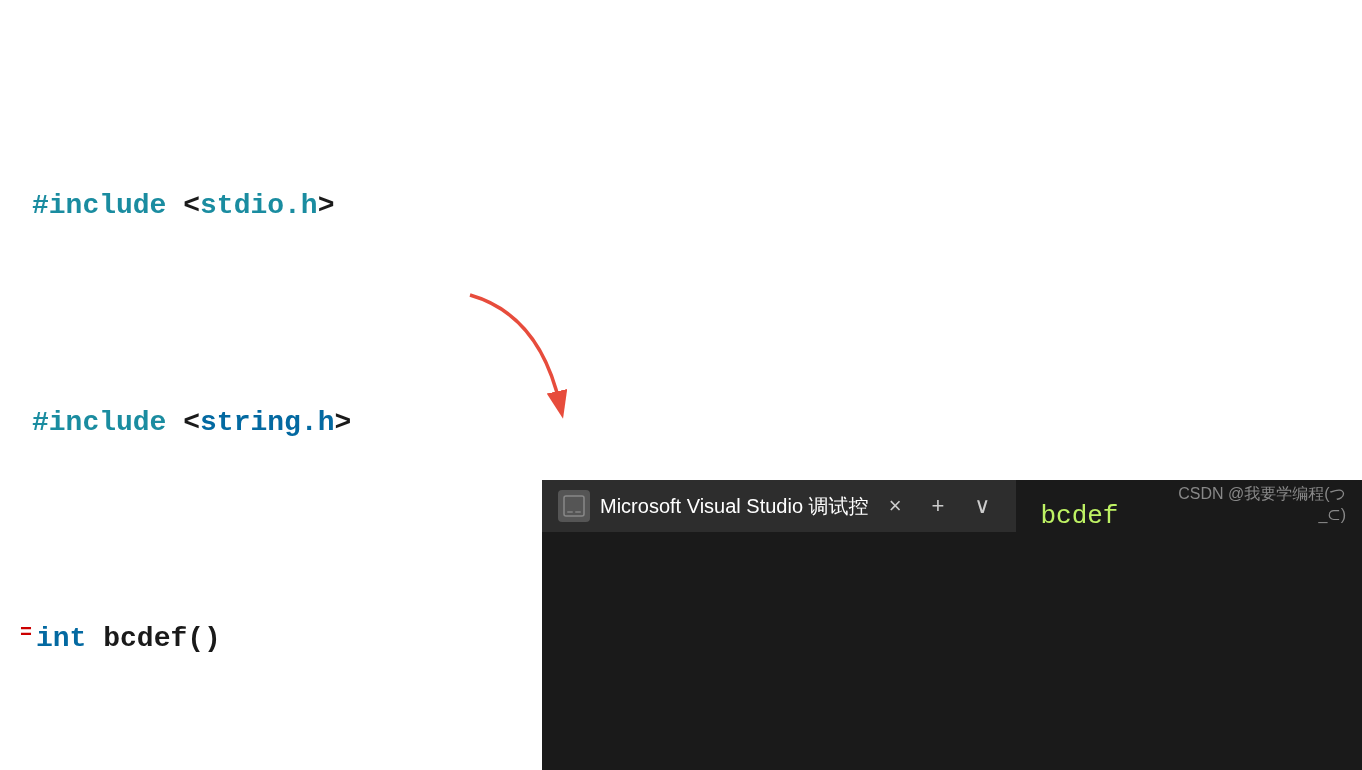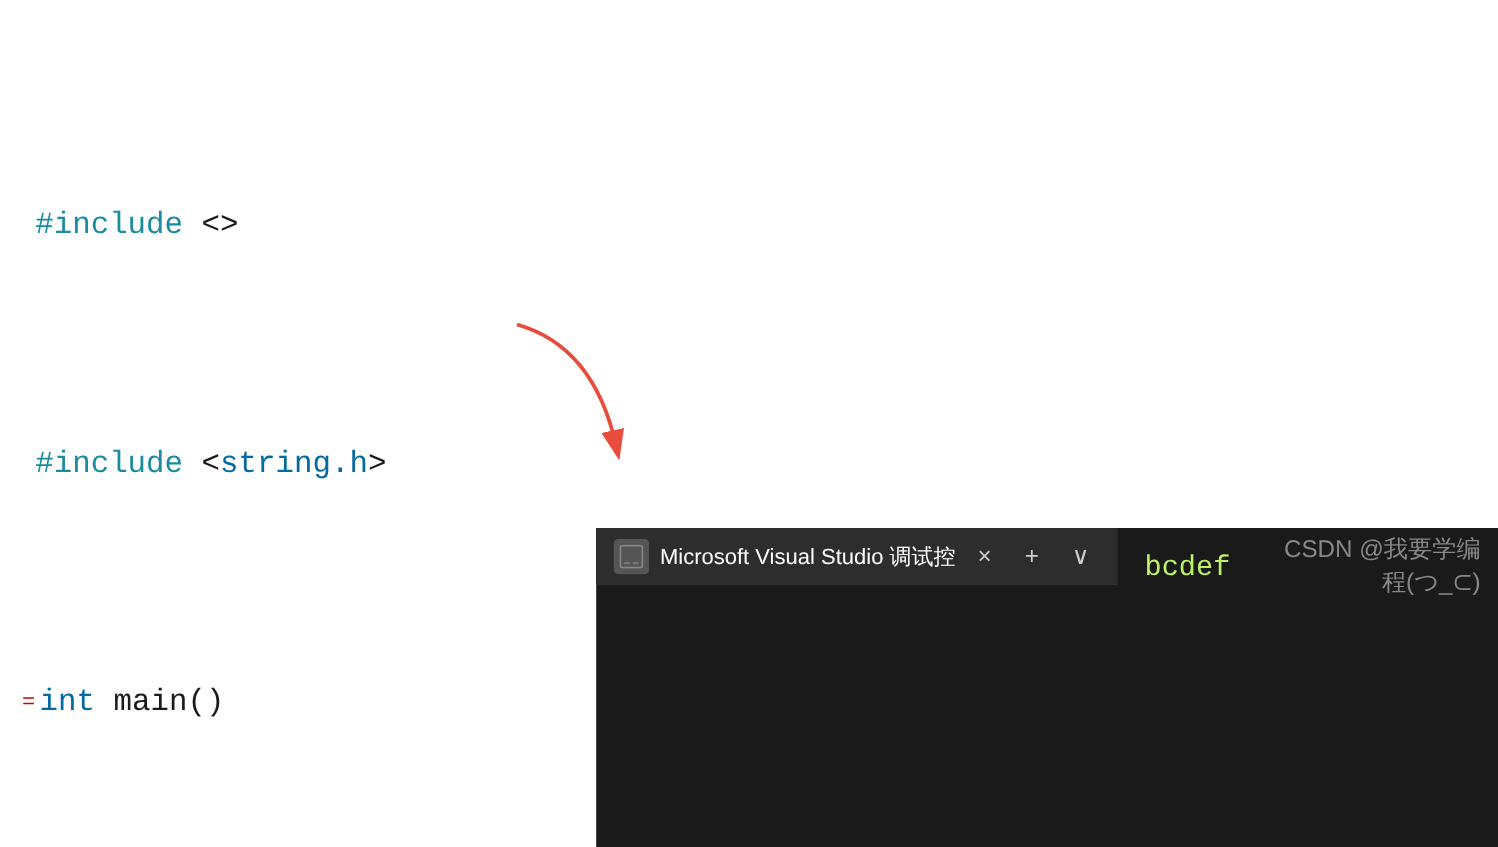--- a/index.html
+++ b/index.html
@@ -15,22 +15,23 @@
 
     .code-area {
       padding: 10px 0 10px 20px;
       line-height: 1.55;
       white-space: pre;
       position: relative;
     }
 
     .line {
       display: flex;
-      align-items: center;
+      align-items: flex-start;
       position: relative;
+      font-weight: bold;
     }
 
     .line-marker {
       color: #cc0000;
       font-size: 28px;
       margin-right: 2px;
       min-width: 10px;
     }
 
     
@@ -94,45 +95,45 @@
       font-family: 'Courier New', Courier, monospace;
       font-size: 26px;
       line-height: 1.6;
     }
 
     .terminal-footer {
       padding: 4px 16px;
       text-align: right;
       color: #888;
       font-family: 'Microsoft YaHei', sans-serif;
-      font-size: 22px;
+      font-size: 16px;
       height: 32px;
     }
   </style>
 </head>
 <body>
 
 <div class="code-area">
 
   
   <div class="line">
     <span class="line-marker"></span>
-    <span style="color:#1a8ca0;">#include </span><span style="color:#1a1a1a;">&lt;</span><span style="color:#1a1a1a;">&gt;</span>
+    <span style="color:#1a8ca0;">#include </span><span style="color:#1a1a1a;">&lt;</span><span style="color:#1a8ca0;">stdio.h</span><span style="color:#1a1a1a;">&gt;</span>
   </div>
 
   
   <div class="line">
     <span class="line-marker"></span>
     <span style="color:#1a8ca0;">#include </span><span style="color:#1a1a1a;">&lt;</span><span style="color:#0369a1;">string.h</span><span style="color:#1a1a1a;">&gt;</span>
   </div>
 
   
   <div class="line">
     <span class="line-marker" style="color:#cc0000;font-size:20px;margin-right:4px;">=</span>
-    <span style="color:#0369a1;">int </span><span style="color:#1a1a1a;">main()</span>
+    <span style="color:#0369a1;">int </span><span style="color:#1a1a1a;">bcdef()</span>
   </div>
 
   
   
 
   
   
 
   
   

